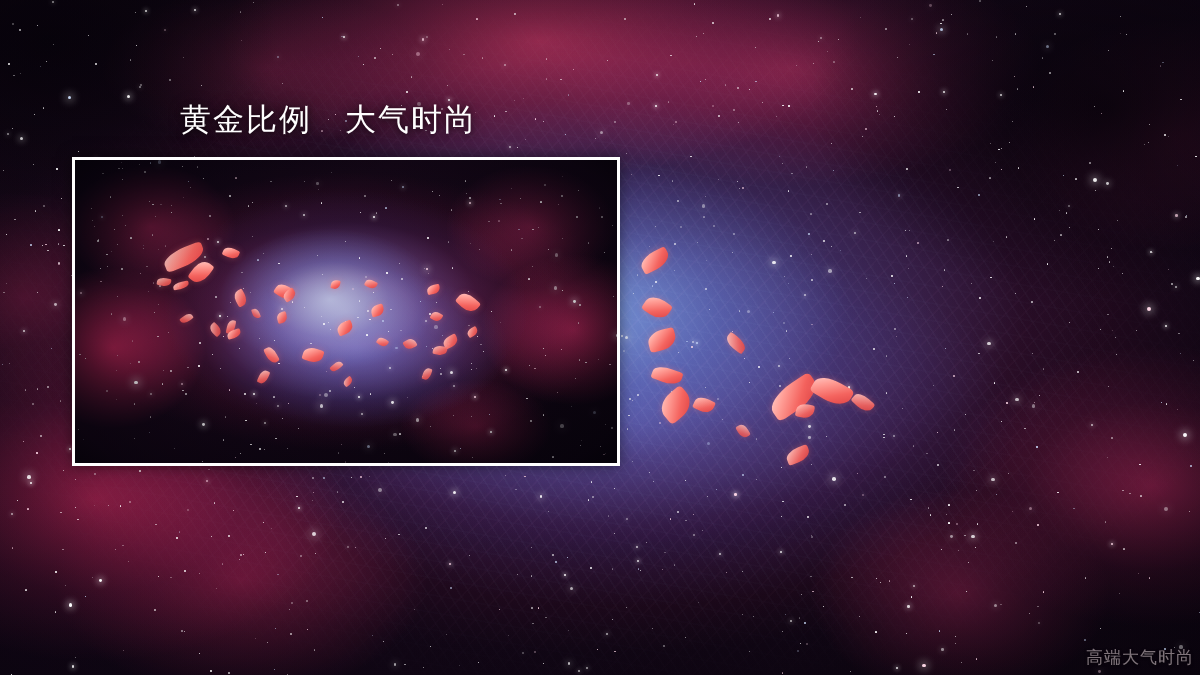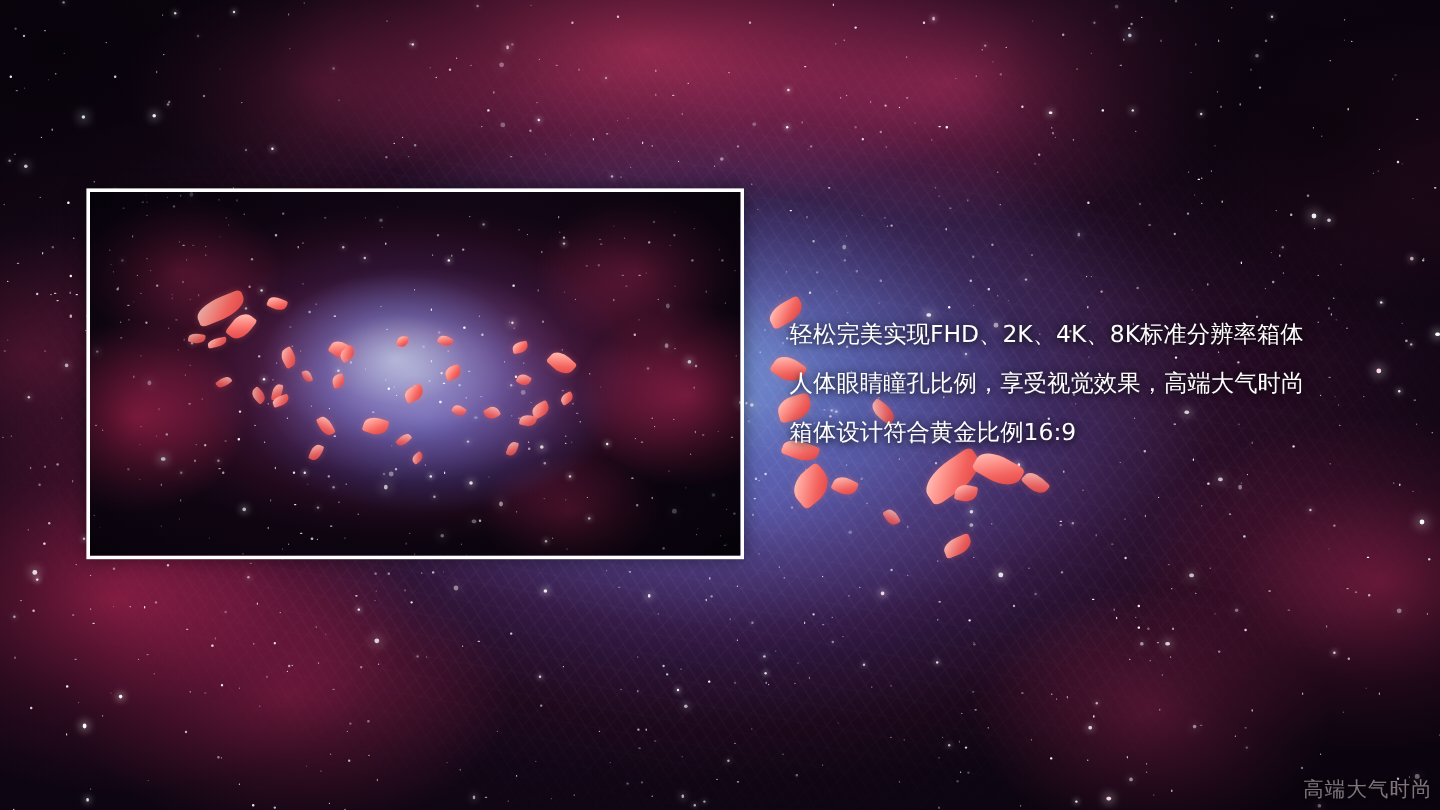--- a/index.html
+++ b/index.html
@@ -1080,20 +1080,21 @@
       <i style="width: 1.29px; height: 1.29px; left: 45.4px; top: 243.6px; background: rgb(255, 217, 232); opacity: 0.82;"></i>
       <i style="width: 0.83px; height: 0.83px; left: 950.9px; top: 14.4px; background: rgb(255, 255, 255); opacity: 0.94;"></i>
       <i style="width: 3.33px; height: 3.33px; left: 987.2px; top: 341.7px; background: rgb(255, 255, 255); opacity: 0.79; box-shadow: rgba(255, 255, 255, 0.44) 0px 0px 7.3px 1.7px;"></i>
       <i style="width: 1.68px; height: 1.68px; left: 122.4px; top: 544.5px; background: rgb(255, 255, 255); opacity: 0.37;"></i>
       <i style="width: 3.83px; height: 3.83px; left: 701.6px; top: 203.9px; background: rgb(255, 255, 255); opacity: 0.44; box-shadow: rgba(255, 255, 255, 0.24) 0px 0px 8.4px 1.9px;"></i>
       <i style="width: 1.03px; height: 1.03px; left: 315.3px; top: 552.7px; background: rgb(255, 255, 255); opacity: 0.79;"></i>
       <i style="width: 1.05px; height: 1.05px; left: 414.2px; top: 609.4px; background: rgb(255, 255, 255); opacity: 0.37;"></i>
       <i style="width: 1px; height: 1px; left: 514px; top: 99.6px; background: rgb(255, 255, 255); opacity: 0.32;"></i>
     </div>
 
+  <div id="title">黄金比例　大气时尚</div>
 
   <div id="frame">
     <div class="inner">
       <div class="in-base"></div>
       <div class="in-red-l"></div>
       <div class="in-red-r"></div>
       <div class="in-blue"></div>
       <div class="stars" id="frstars">
           <i style="width: 1.61px; height: 1.61px; left: 315.4px; top: 148.6px; background: rgb(255, 255, 255); opacity: 0.48;"></i>
           <i style="width: 0.94px; height: 0.94px; left: 79.5px; top: 56.2px; background: rgb(255, 255, 255); opacity: 0.64;"></i>
@@ -1460,21 +1461,16 @@
       <div class="petal" style="left: 694px; top: 398px; width: 20px; height: 14px; transform: rotate(26deg); opacity: 0.98;"></div>
       <div class="petal" style="left: 730px; top: 332px; width: 12px; height: 22px; transform: rotate(-52deg); opacity: 0.92;"></div>
       <div class="petal" style="left: 768px; top: 384px; width: 52px; height: 26px; transform: rotate(-34deg); opacity: 1;"></div>
       <div class="petal" style="left: 812px; top: 380px; width: 40px; height: 22px; transform: rotate(30deg); opacity: 1;"></div>
       <div class="petal" style="left: 796px; top: 404px; width: 18px; height: 14px; transform: rotate(12deg); opacity: 0.95;"></div>
       <div class="petal" style="left: 786px; top: 448px; width: 24px; height: 14px; transform: rotate(-22deg); opacity: 0.95;"></div>
       <div class="petal" style="left: 852px; top: 396px; width: 22px; height: 13px; transform: rotate(42deg); opacity: 0.92;"></div>
       <div class="petal" style="left: 736px; top: 426px; width: 14px; height: 10px; transform: rotate(60deg); opacity: 0.85;"></div>
     </div>
 
-  <div id="bodytext">
-    <div class="line">轻松完美实现FHD、2K、4K、8K标准分辨率箱体</div>
-    <div class="line">人体眼睛瞳孔比例，享受视觉效果，高端大气时尚</div>
-    <div class="line">箱体设计符合黄金比例16:9</div>
-  </div>
 
   <div id="watermark">高端大气时尚</div>
 
 </div>
 
 </body></html>

